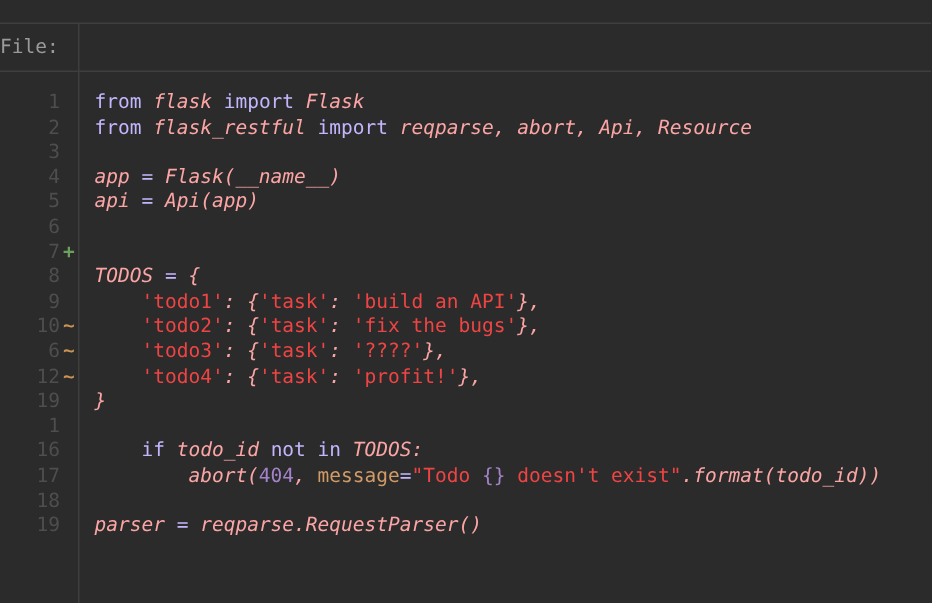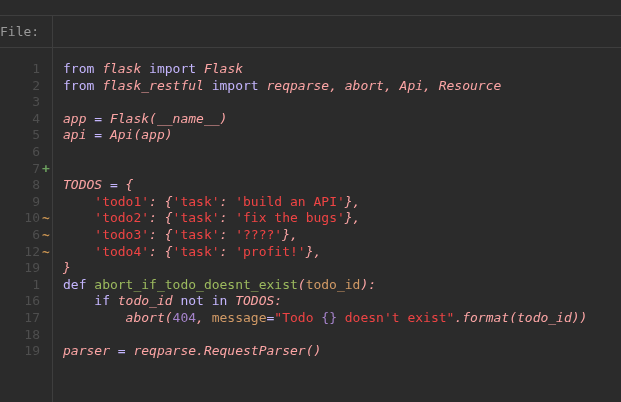--- a/index.html
+++ b/index.html
@@ -102,21 +102,20 @@
           <div class="codetext"><span class="tk-plain">    </span><span class="tk-str">'todo4'</span><span class="tk-plain">: {</span><span class="tk-str">'task'</span><span class="tk-plain">: </span><span class="tk-str">'profit!'</span><span class="tk-plain">},</span></div>
         </div>
         <div class="row">
           <div class="lnum">19</div>
           <div class="marker"></div>
           <div class="codetext"><span class="tk-plain">}</span></div>
         </div>
         <div class="row">
           <div class="lnum">1</div>
           <div class="marker"></div>
-          <div class="codetext"><span class="tk-kw">def</span><span class="tk-plain"> </span><span class="tk-fn">abort_if_todo_doesnt_exist</span><span class="tk-plain">(</span><span class="tk-arg">todo_id</span><span class="tk-plain">):</span></div>
         </div>
         <div class="row">
           <div class="lnum">16</div>
           <div class="marker"></div>
           <div class="codetext"><span class="tk-plain">    </span><span class="tk-kw">if</span><span class="tk-plain"> todo_id </span><span class="tk-kw">not</span><span class="tk-plain"> </span><span class="tk-kw">in</span><span class="tk-plain"> TODOS:</span></div>
         </div>
         <div class="row">
           <div class="lnum">17</div>
           <div class="marker"></div>
           <div class="codetext"><span class="tk-plain">        abort(</span><span class="tk-num">404</span><span class="tk-plain">, </span><span class="tk-arg">message</span><span class="tk-kw">=</span><span class="tk-str">"Todo </span><span class="tk-esc">{}</span><span class="tk-str"> doesn't exist"</span><span class="tk-plain">.format(todo_id))</span></div>

